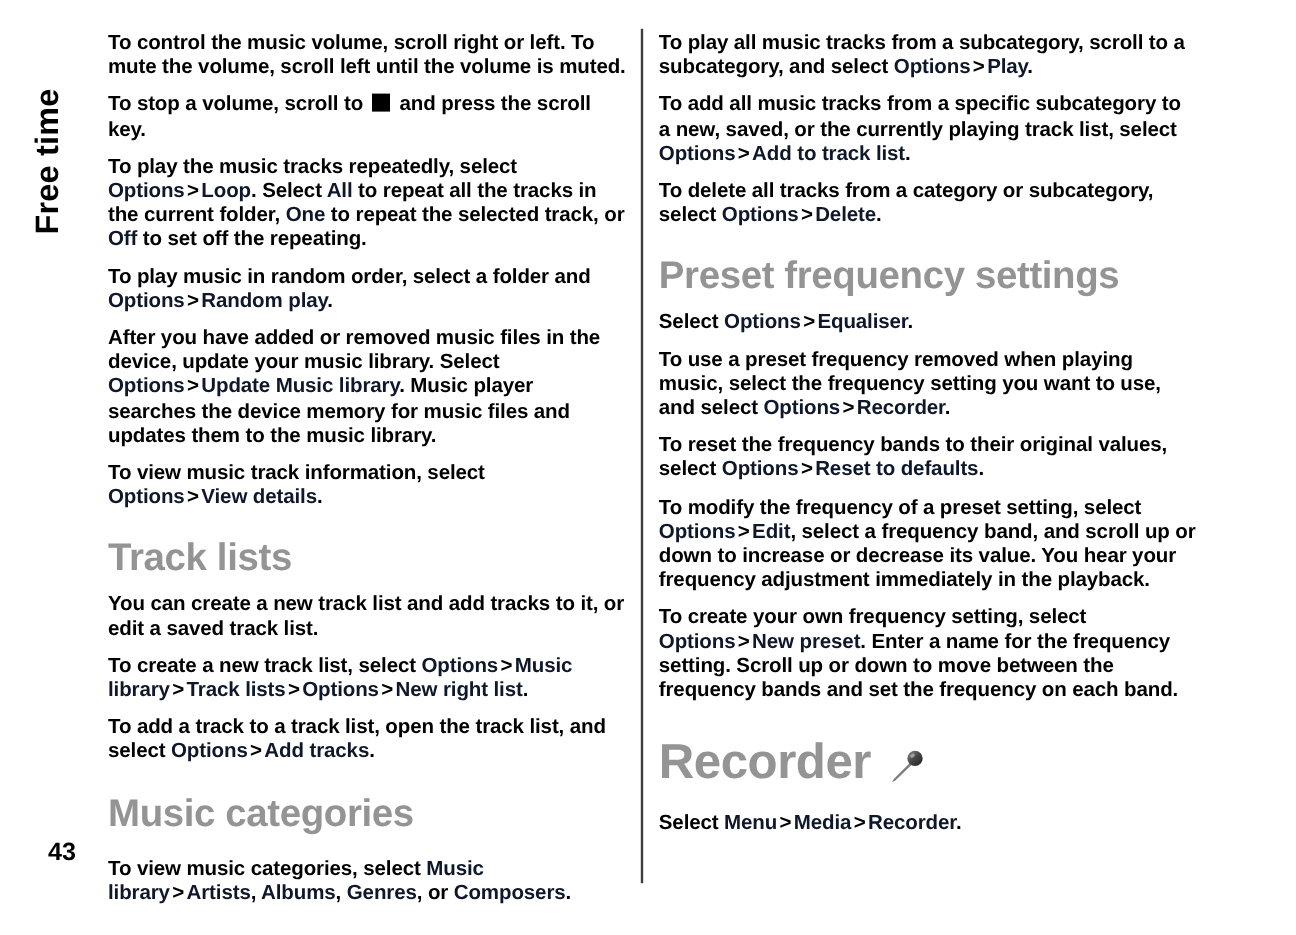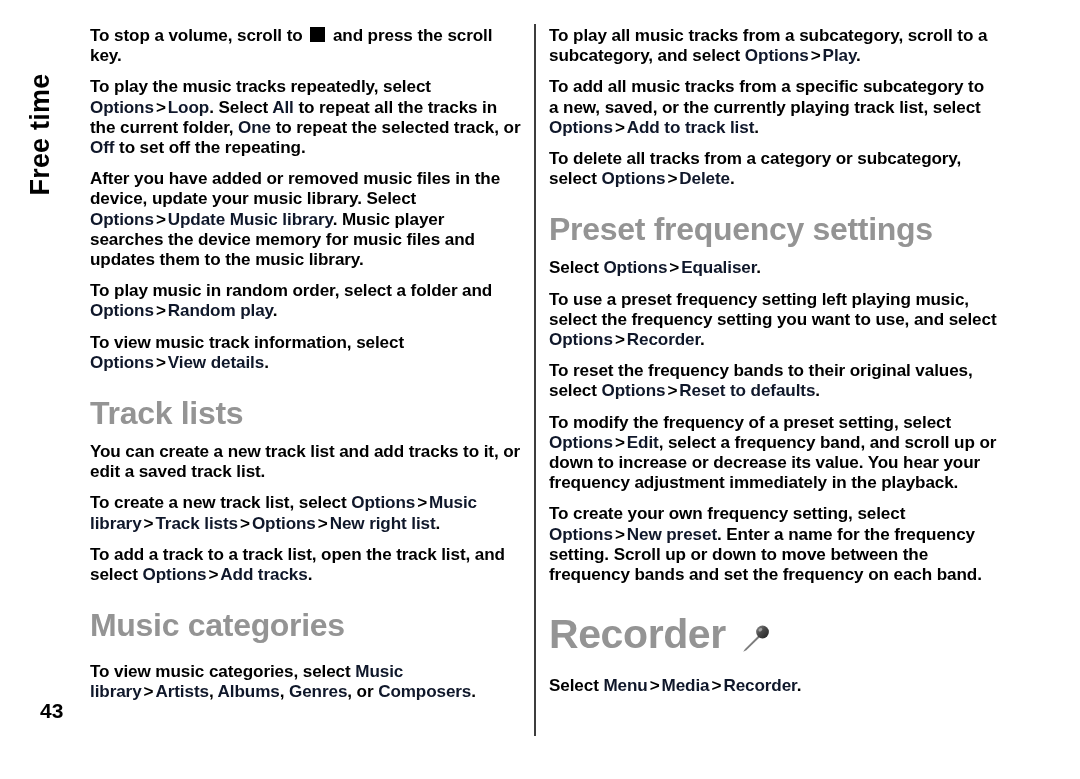--- a/index.html
+++ b/index.html
@@ -147,29 +147,30 @@
   <div class="chapter-tab">
     <div class="chapter-tab-label">Free time</div>
   </div>
 
   <div class="page-number">43</div>
 
   <div class="col-divider"></div>
 
   <div class="column column-left">
 
+    <p class="para"><span>To control the music volume, scroll right or left. To mute the volume, scroll left until the volume is muted.</span></p>
 
     <p class="para"><span>To stop a volume, scroll to </span><span class="stop-glyph"></span><span> and press the scroll key.</span></p>
 
     <p class="para"><span>To play the music tracks repeatedly, select </span><span class="ui">Options</span><span class="sep">&gt;</span><span class="ui">Loop</span><span>. Select </span><span class="ui">All</span><span> to repeat all the tracks in the current folder, </span><span class="ui">One</span><span> to repeat the selected track, or </span><span class="ui">Off</span><span> to set off the repeating.</span></p>
 
+    <p class="para"><span>To play music in random order, select a folder and </span><span class="ui">Options</span><span class="sep">&gt;</span><span class="ui">Random play</span><span>.</span></p>
+
     <p class="para"><span>After you have added or removed music files in the device, update your music library. Select </span><span class="ui">Options</span><span class="sep">&gt;</span><span class="ui">Update Music library</span><span>. Music player searches the device memory for music files and updates them to the music library.</span></p>
 
-    <p class="para"><span>To play music in random order, select a folder and </span><span class="ui">Options</span><span class="sep">&gt;</span><span class="ui">Random play</span><span>.</span></p>
-
     <p class="para"><span>To view music track information, select </span><span class="ui">Options</span><span class="sep">&gt;</span><span class="ui">View details</span><span>.</span></p>
 
     <h2 class="heading">Track lists</h2>
 
     <p class="para"><span>You can create a new track list and add tracks to it, or edit a saved track list.</span></p>
 
     <p class="para"><span>To create a new track list, select </span><span class="ui">Options</span><span class="sep">&gt;</span><span class="ui">Music library</span><span class="sep">&gt;</span><span class="ui">Track lists</span><span class="sep">&gt;</span><span class="ui">Options</span><span class="sep">&gt;</span><span class="ui">New right list</span><span>.</span></p>
 
     <p class="para"><span>To add a track to a track list, open the track list, and select </span><span class="ui">Options</span><span class="sep">&gt;</span><span class="ui">Add tracks</span><span>.</span></p>
 
@@ -185,21 +186,21 @@
 
 
     <p class="para"><span>To add all music tracks from a specific subcategory to a new, saved, or the currently playing track list, select </span><span class="ui">Options</span><span class="sep">&gt;</span><span class="ui">Add to track list</span><span>.</span></p>
 
     <p class="para"><span>To delete all tracks from a category or subcategory, select </span><span class="ui">Options</span><span class="sep">&gt;</span><span class="ui">Delete</span><span>.</span></p>
 
     <h2 class="heading">Preset frequency settings</h2>
 
     <p class="para"><span>Select </span><span class="ui">Options</span><span class="sep">&gt;</span><span class="ui">Equaliser</span><span>.</span></p>
 
-    <p class="para"><span>To use a preset frequency setting left playing music, select the frequency setting you want to use, and select </span><span class="ui">Options</span><span class="sep">&gt;</span><span class="ui">Recorder</span><span>.</span></p>
+    <p class="para"><span>To use a preset frequency removed when playing music, select the frequency setting you want to use, and select </span><span class="ui">Options</span><span class="sep">&gt;</span><span class="ui">Recorder</span><span>.</span></p>
 
     <p class="para"><span>To reset the frequency bands to their original values, select </span><span class="ui">Options</span><span class="sep">&gt;</span><span class="ui">Reset to defaults</span><span>.</span></p>
 
     <p class="para"><span>To modify the frequency of a preset setting, select </span><span class="ui">Options</span><span class="sep">&gt;</span><span class="ui">Edit</span><span>, select a frequency band, and scroll up or down to increase or decrease its value. You hear your frequency adjustment immediately in the playback.</span></p>
 
     <p class="para"><span>To create your own frequency setting, select </span><span class="ui">Options</span><span class="sep">&gt;</span><span class="ui">New preset</span><span>. Enter a name for the frequency setting. Scroll up or down to move between the frequency bands and set the frequency on each band.</span></p>
 
     <h1 class="heading-big">
       <span>Recorder</span>
       <span class="mic-icon">

